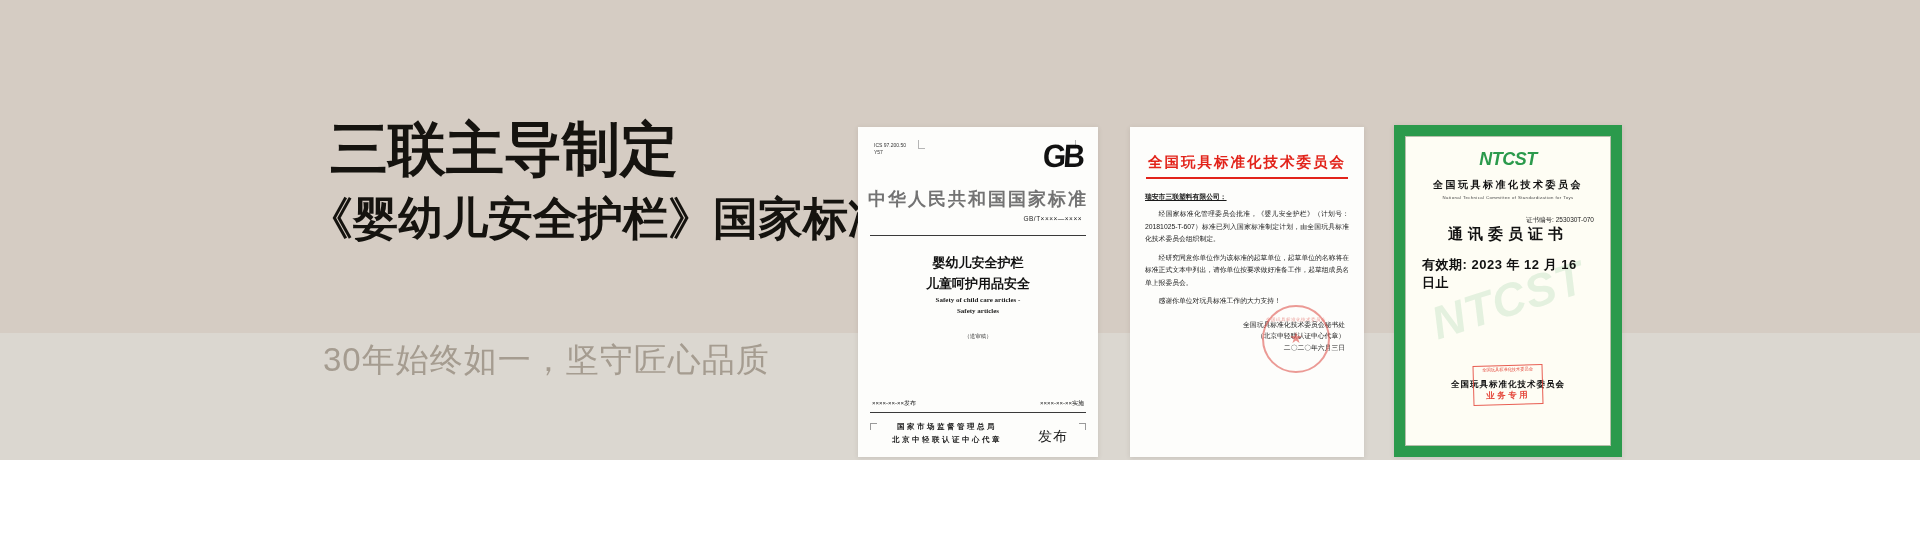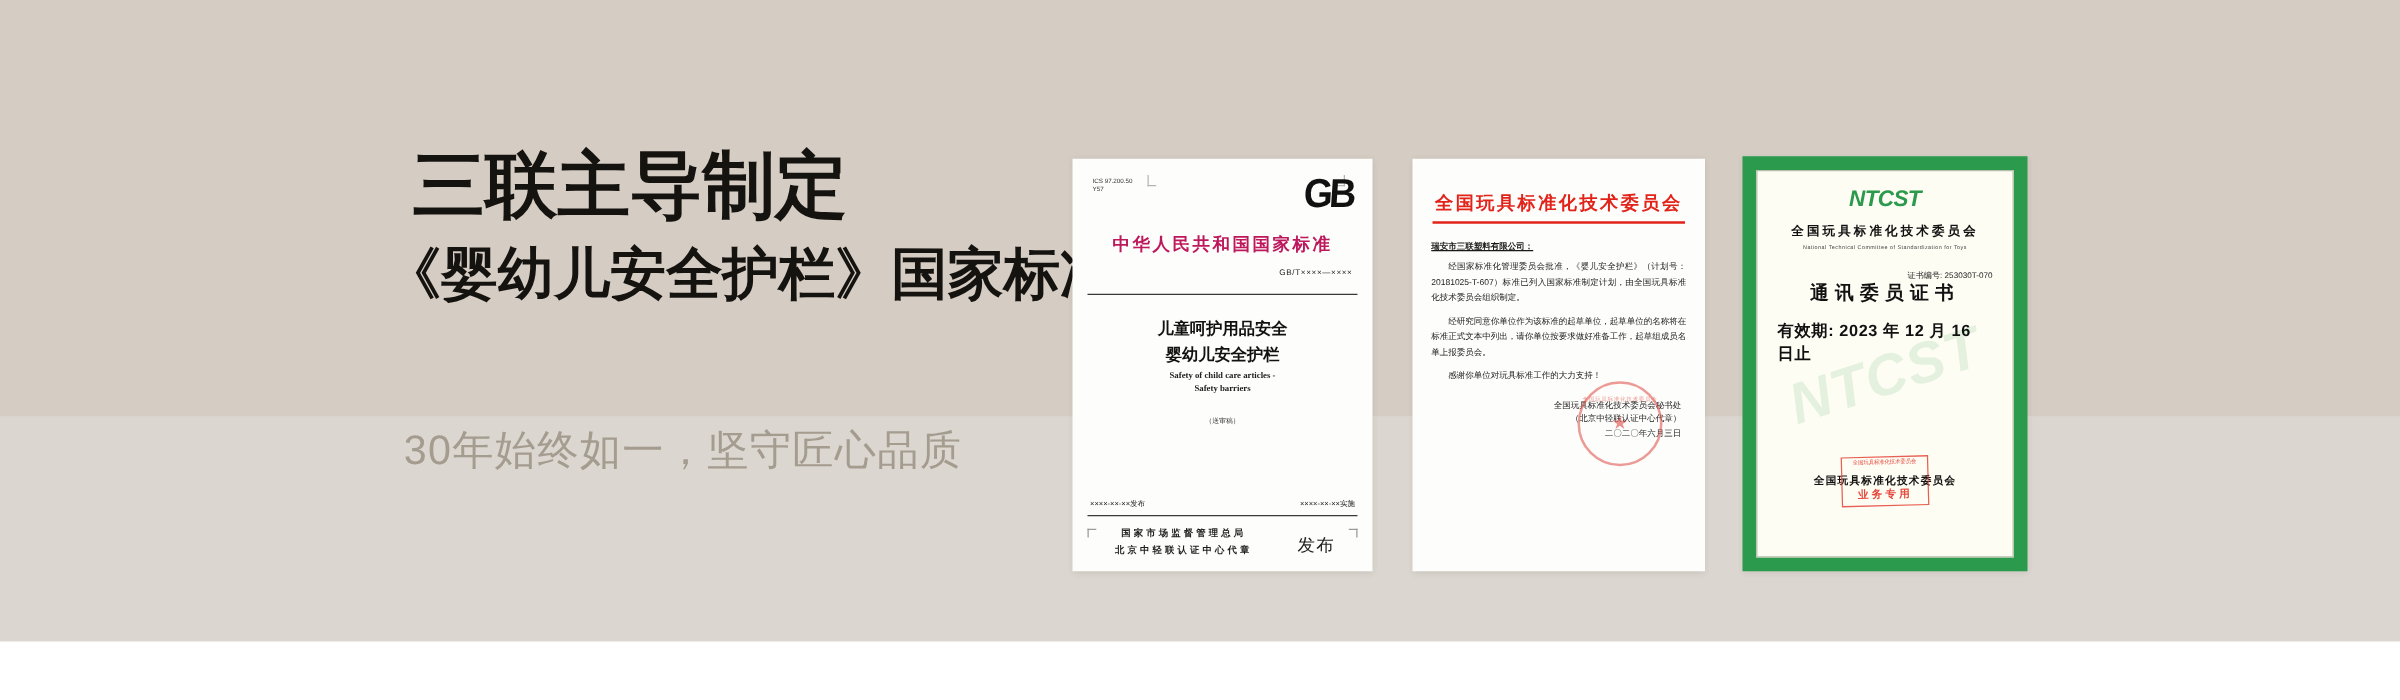--- a/index.html
+++ b/index.html
@@ -1,17 +1,17 @@
 <!DOCTYPE html>
 <html><head>
 <meta charset="utf-8">
 <style>
   html,body{margin:0;padding:0;}
   body{font-family:"Liberation Sans",sans-serif;}
-  .stage{position:relative;width:1920px;height:513px;overflow:hidden;background:#d5ccc3;}
+  .stage{position:relative;width:1920px;height:460px;overflow:hidden;background:#d5ccc3;}
   .bg-band-top{position:absolute;left:0;top:0;width:100%;height:333px;background:#d5ccc3;}
   .bg-band-bottom{position:absolute;left:0;top:333px;width:100%;height:227px;background:#dbd7d0;}
 
   
   .hero-headline{position:absolute;left:330px;top:116px;font-size:58px;font-weight:800;
     color:#15130f;letter-spacing:0px;line-height:1.15;}
   .hero-subheadline{position:absolute;left:308px;top:192px;font-size:45px;font-weight:800;
     color:#15130f;letter-spacing:0px;line-height:1.2;}
   .hero-tagline{position:absolute;left:323px;top:338px;font-size:33px;font-weight:500;
     color:#a59c90;letter-spacing:1px;}
@@ -19,21 +19,21 @@
   
   .doc{position:absolute;background:#fdfdfb;box-shadow:0 1px 5px rgba(60,50,40,.12);box-sizing:border-box;}
   .serif{font-family:"Liberation Serif",serif;}
 
   
   #doc-gb{left:858px;top:127px;width:240px;height:330px;color:#2a2a2a;}
   #doc-gb .ics{position:absolute;top:15px;left:16px;font-size:5px;line-height:1.4;color:#333;}
   #doc-gb .gb-logo{position:absolute;top:12px;right:16px;font-size:30px;font-weight:900;
      letter-spacing:-3px;transform:scaleY(1.08) skewX(-4deg);color:#111;}
   #doc-gb .gb-title{position:absolute;top:60px;left:0;width:100%;text-align:center;
-     font-size:14px;font-weight:700;letter-spacing:2px;color:#be185d;}
+     font-size:18px;font-weight:700;letter-spacing:2px;color:#737373;}
   #doc-gb .std-no{position:absolute;top:88px;right:16px;font-size:6.5px;letter-spacing:.5px;color:#222;}
   #doc-gb .rule1{position:absolute;top:108px;left:12px;right:12px;border-top:1.5px solid #3a3a3a;}
   #doc-gb .center-block{position:absolute;top:126px;left:0;width:100%;text-align:center;}
   #doc-gb .cn-t{font-size:13px;font-weight:700;line-height:1.6;color:#111;}
   #doc-gb .en-t{font-size:7px;font-weight:700;line-height:1.6;color:#222;}
   #doc-gb .draft{font-size:5.5px;margin-top:16px;color:#333;}
   #doc-gb .dates{position:absolute;top:272px;left:14px;right:14px;display:flex;
      justify-content:space-between;font-size:6px;color:#222;}
   #doc-gb .rule2{position:absolute;top:285px;left:12px;right:12px;border-top:1.5px solid #3a3a3a;}
   #doc-gb .agencies{position:absolute;top:293px;left:34px;font-size:7.5px;font-weight:600;
@@ -108,24 +108,24 @@
     <div class="corner-mark cm-tr"></div>
     <div class="ics">
       <div>ICS 97.200.50</div>
       <div>Y57</div>
     </div>
     <div class="gb-logo">GB</div>
     <div class="gb-title serif">中华人民共和国国家标准</div>
     <div class="std-no">GB/T××××—××××</div>
     <div class="rule1"></div>
     <div class="center-block">
+      <div class="cn-t serif">婴幼儿安全护栏</div>
       <div class="cn-t serif">儿童呵护用品安全</div>
-      <div class="cn-t serif">婴幼儿安全护栏</div>
       <div class="en-t serif">Safety of child care articles -</div>
-      <div class="en-t serif">Safety barriers</div>
+      <div class="en-t serif">Safety articles</div>
       <div class="draft">（送审稿）</div>
     </div>
     <div class="dates">
       <span>××××-××-××发布</span>
       <span>××××-××-××实施</span>
     </div>
     <div class="rule2"></div>
     <div class="corner-mark cm-bl"></div>
     <div class="corner-mark cm-br"></div>
     <div class="agencies">

